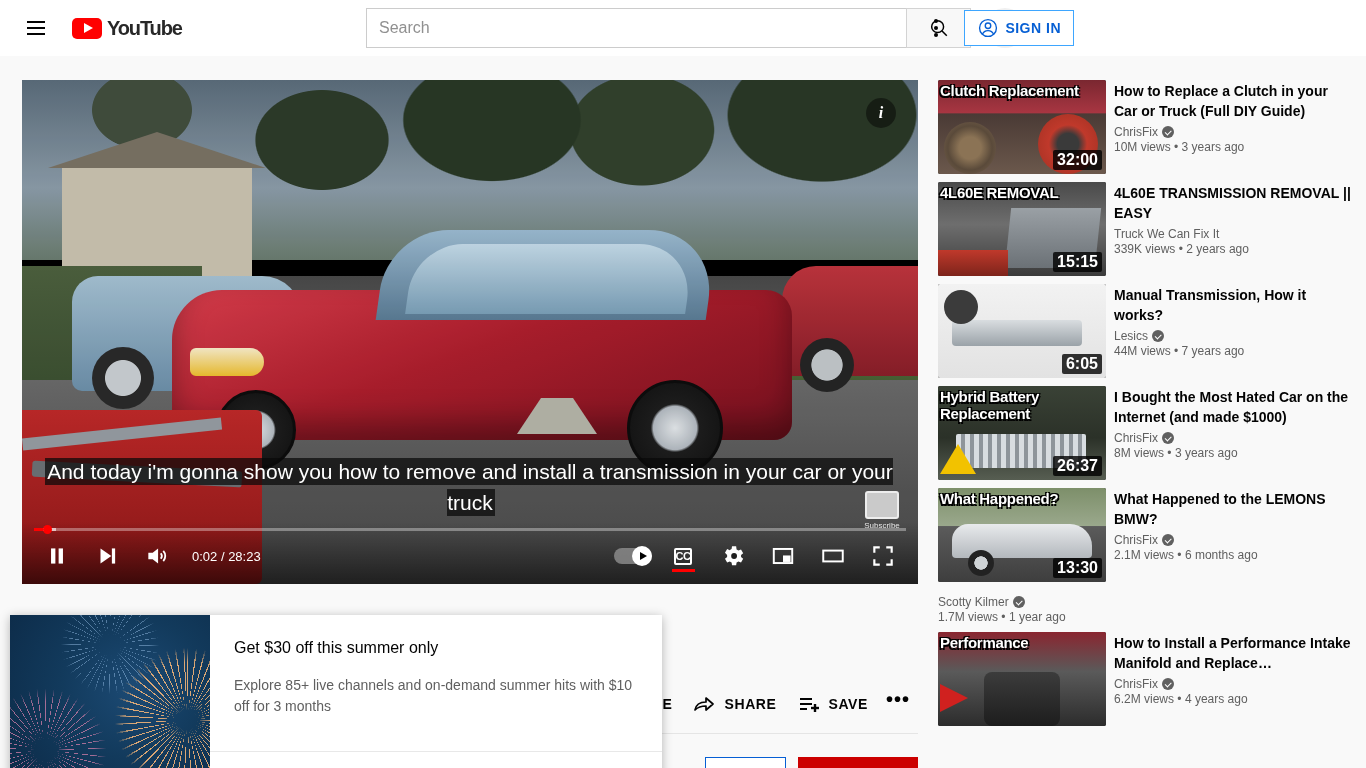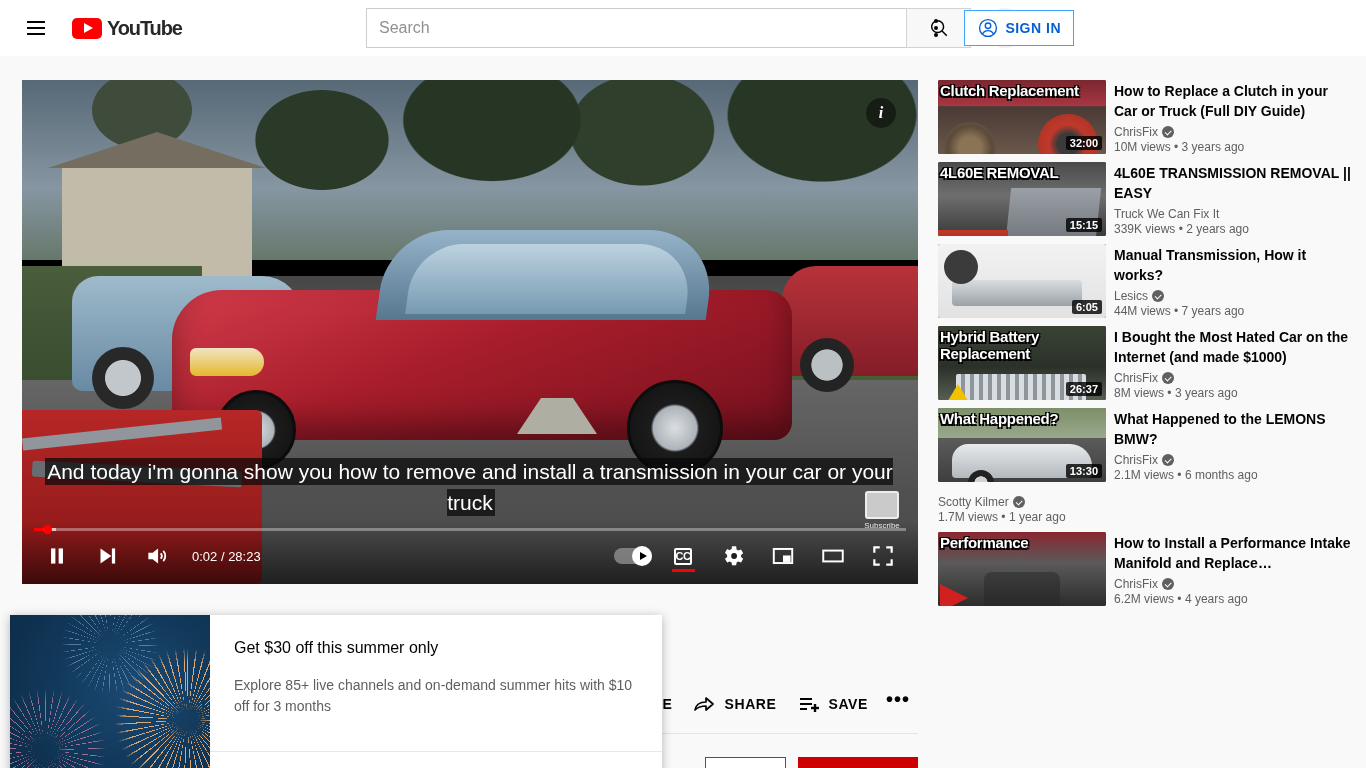--- a/index.html
+++ b/index.html
@@ -305,27 +305,27 @@
     display:flex; align-items:center; justify-content:center; padding: 0 16px;
     font-size: 14px; font-weight: bold; letter-spacing: .6px; cursor: pointer;
   }
 
   
   #secondary {
     position: absolute; left: 938px; top: 24px; width: 414px;
   }
   .sv-item { display: flex; gap: 8px; margin-bottom: 8px; cursor: pointer; }
   .sv-thumb {
-    position: relative; width: 168px; height: 74px; flex: 0 0 168px;
+    position: relative; width: 168px; height: 94px; flex: 0 0 168px;
     background: #222; overflow: hidden; border-radius: 2px;
   }
   .sv-thumb .sv-dur {
     position: absolute; right: 4px; bottom: 4px;
     background: rgba(0,0,0,.8); color:#fff;
-    font-size: 11px; font-weight: bold; padding: 1px 4px; border-radius: 2px;
+    font-size: 16px; font-weight: bold; padding: 1px 4px; border-radius: 2px;
     z-index: 4;
   }
   .sv-thumb .sv-ttl {
     position:absolute; left: 2px; top: 2px; right: 2px;
     color: #fff; font-weight: bold; font-size: 15px; line-height: 17px;
     text-shadow: -1.5px -1.5px 0 #000, 1.5px -1.5px 0 #000, -1.5px 1.5px 0 #000, 1.5px 1.5px 0 #000;
     z-index: 3; letter-spacing: -.3px;
   }
   .sv-info { flex: 1; min-width: 0; padding-top: 1px; }
   .sv-title {

